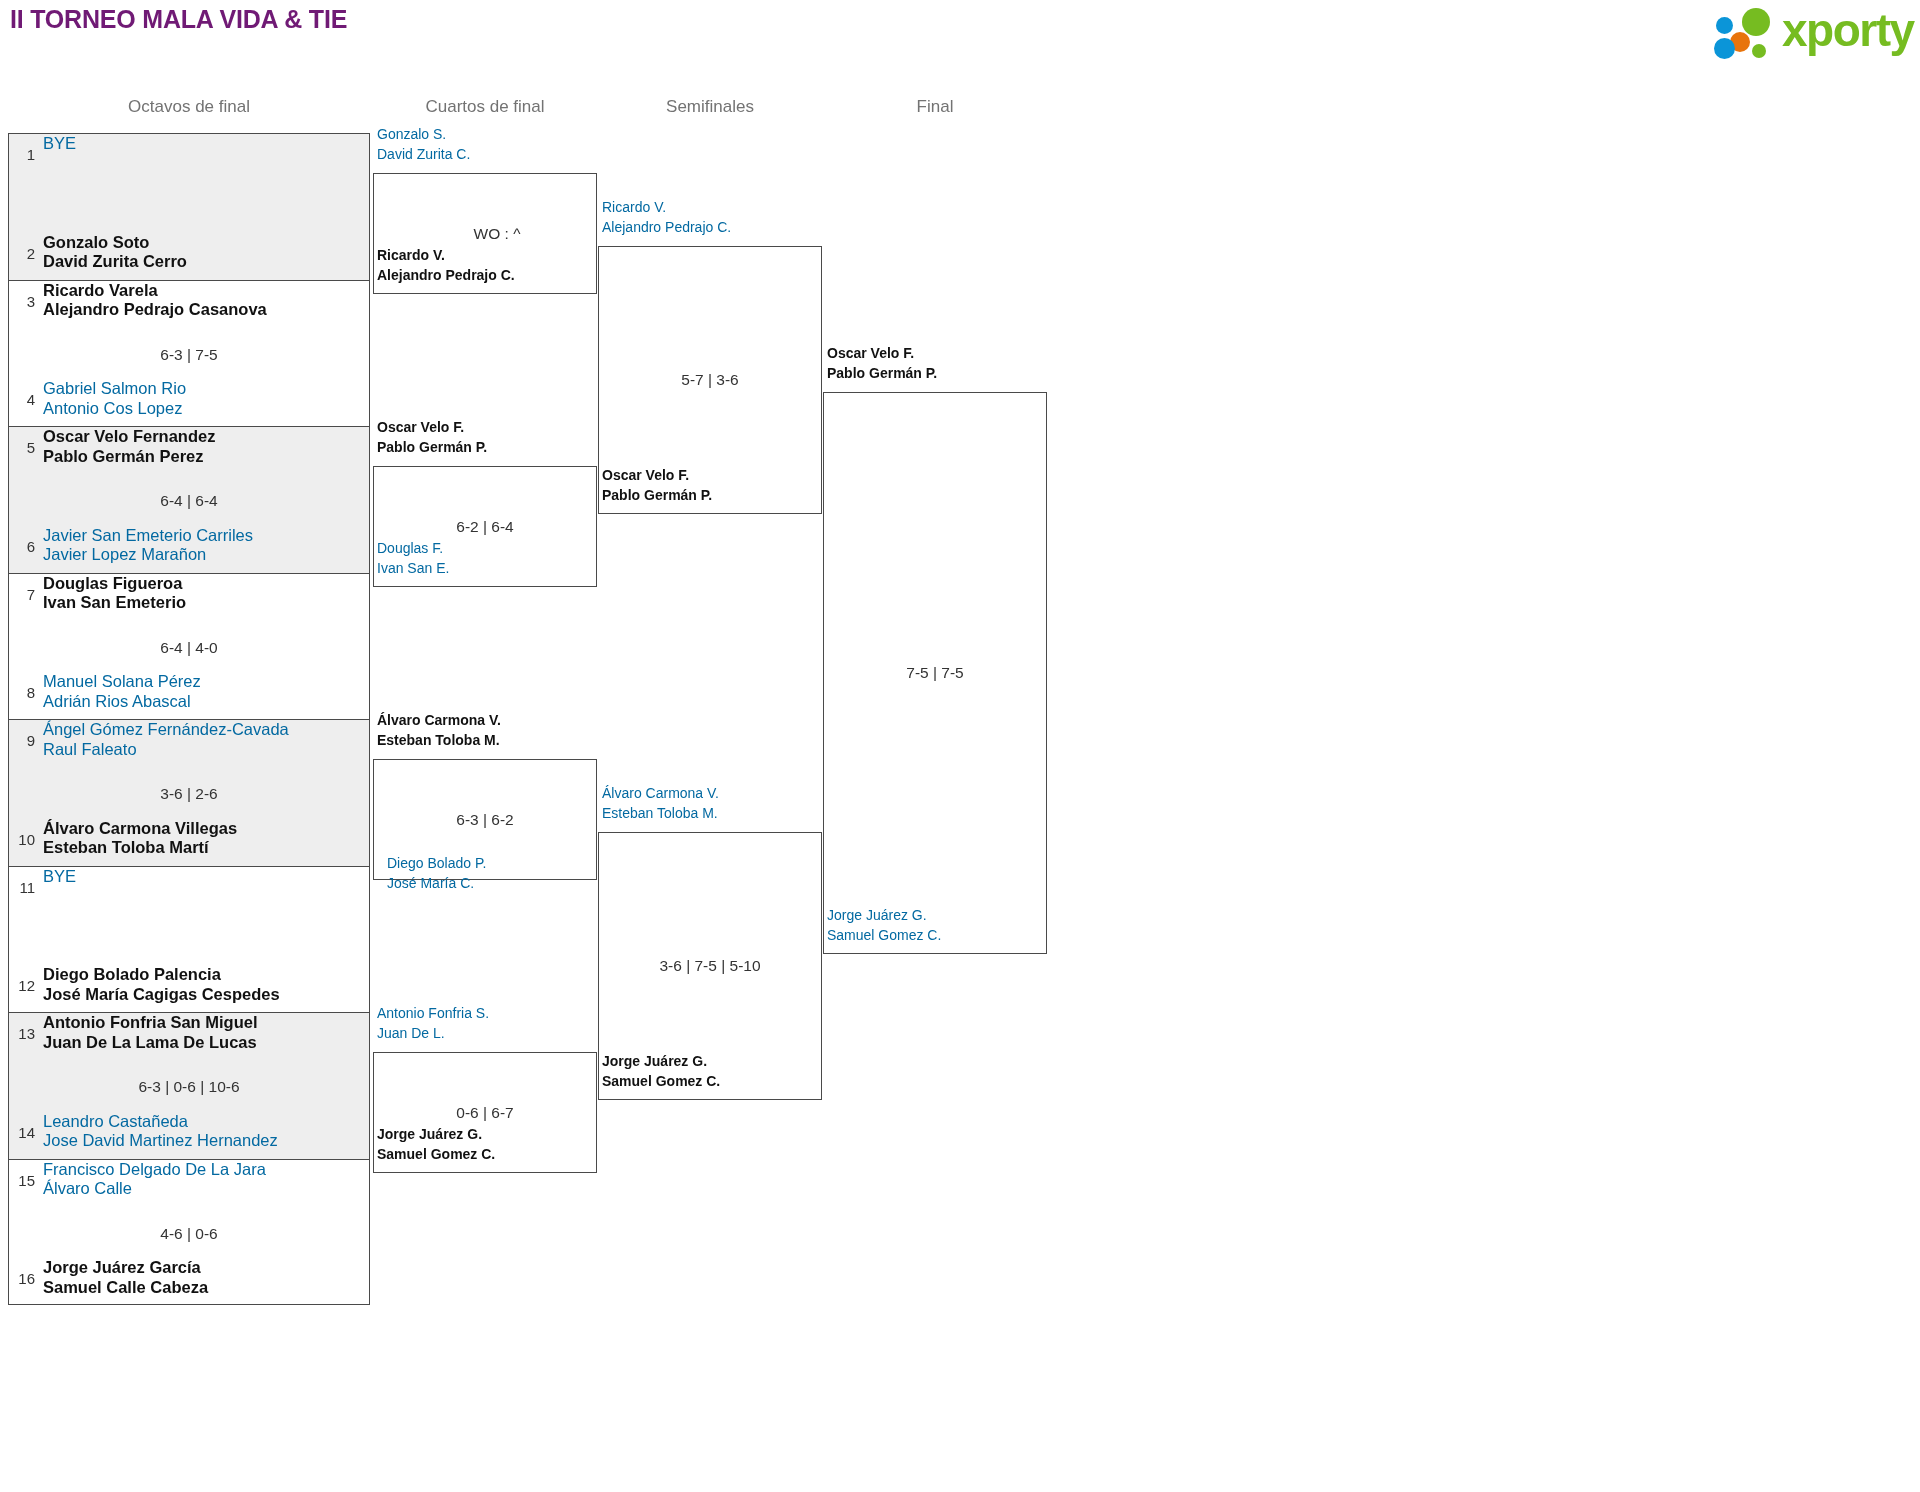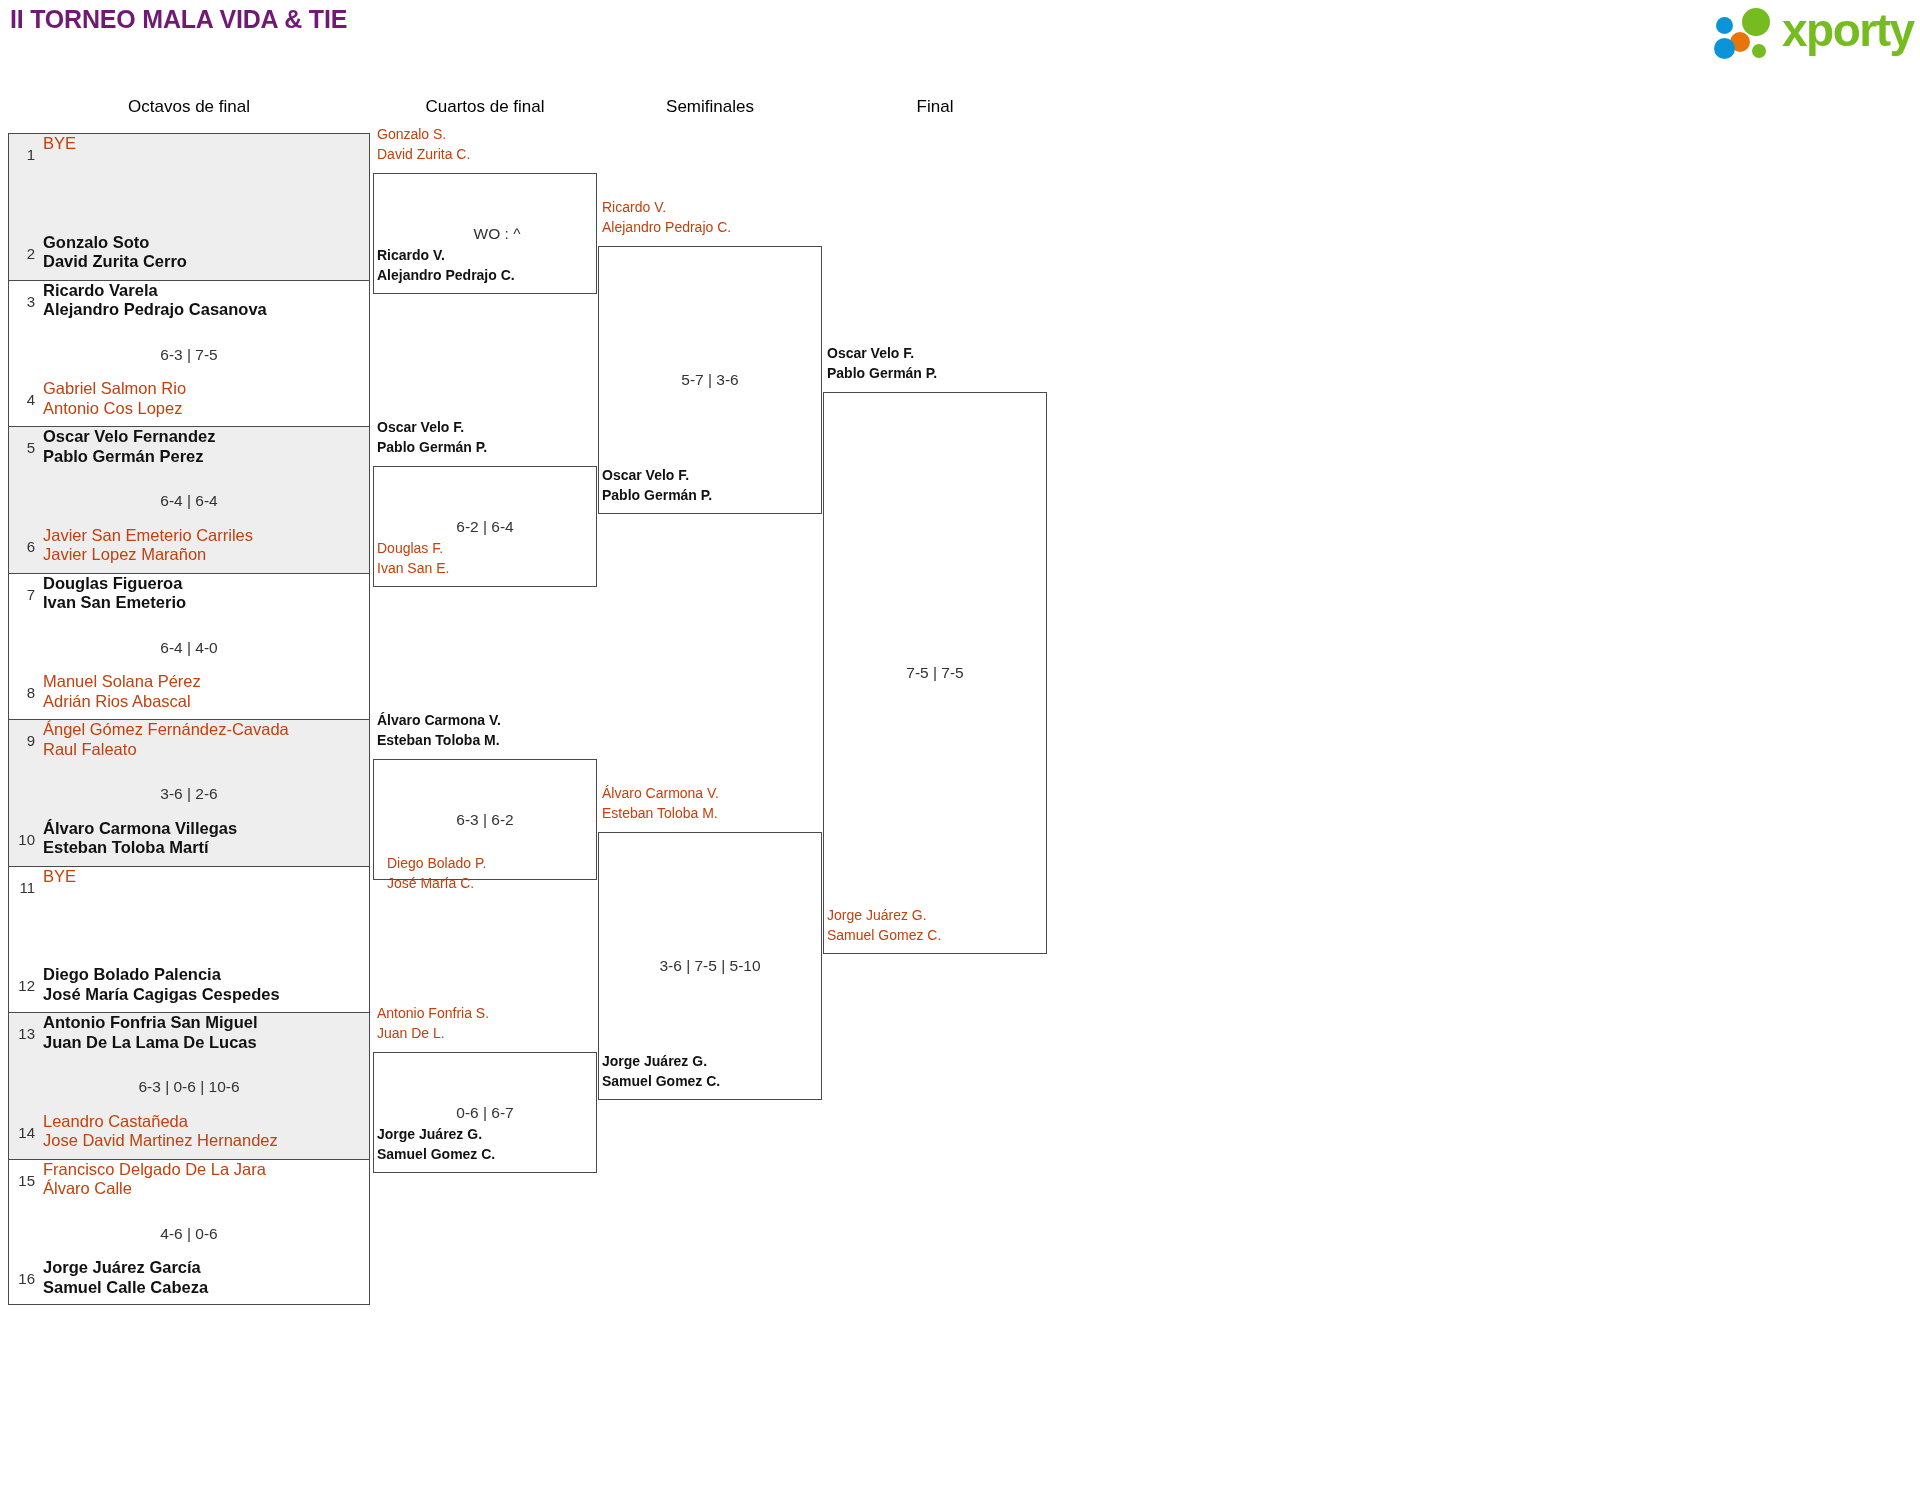--- a/index.html
+++ b/index.html
@@ -18,35 +18,35 @@
   #title-line1{font-size:25px;font-weight:bold;letter-spacing:-.2px;line-height:30px;color:#701a75;}
   #title-line2{font-size:25px;font-weight:bold;letter-spacing:-.2px;line-height:30px;color:#1a1a1a;}
 
   
   #logo{position:absolute;left:1714px;top:8px;width:190px;height:52px;}
   #logo .dot{position:absolute;border-radius:50%;}
   #logo-word{position:absolute;left:68px;top:-4px;font-size:46px;font-weight:bold;
              color:#76bc21;letter-spacing:-1.5px;line-height:52px;text-align:center;}
 
   
-  .round-head{position:absolute;font-size:17px;color:#000000;white-space:nowrap;text-align:center;}
+  .round-head{position:absolute;font-size:17px;color:#737373;white-space:nowrap;text-align:center;}
 
   
   #r16-frame{position:absolute;left:8px;top:133px;width:362px;height:1172px;
              border:1px solid #4a4a4a;box-sizing:border-box;}
   .r16-match{position:absolute;left:0;width:360px;box-sizing:border-box;}
   .r16-match.shaded{background:#eeeeee;}
   .r16-match .divider{position:absolute;left:0;bottom:0;width:360px;height:1px;background:#4a4a4a;}
 
   .slot{position:absolute;left:0;width:360px;display:flex;align-items:flex-start;}
   .seed{width:26px;flex:0 0 26px;text-align:right;font-size:15px;color:#333;padding-top:12px;}
   .names{padding-left:8px;font-size:16.5px;line-height:19.5px;}
   .names .n{white-space:nowrap;}
   .win{color:#111111;font-weight:bold;}
-  .lose{color:#c2410c;font-weight:normal;}
+  .lose{color:#0369a1;font-weight:normal;}
 
   .r16-score{position:absolute;width:360px;text-align:center;font-size:15.5px;color:#333;}
 
   
   .mbox{position:absolute;border:1px solid #4a4a4a;box-sizing:border-box;background:transparent;}
   .mlabel{position:absolute;font-size:14px;line-height:19.5px;white-space:nowrap;}
   .mscore{position:absolute;text-align:center;font-size:15.5px;color:#333;white-space:nowrap;}
 </style>
 </head>
 <body>

